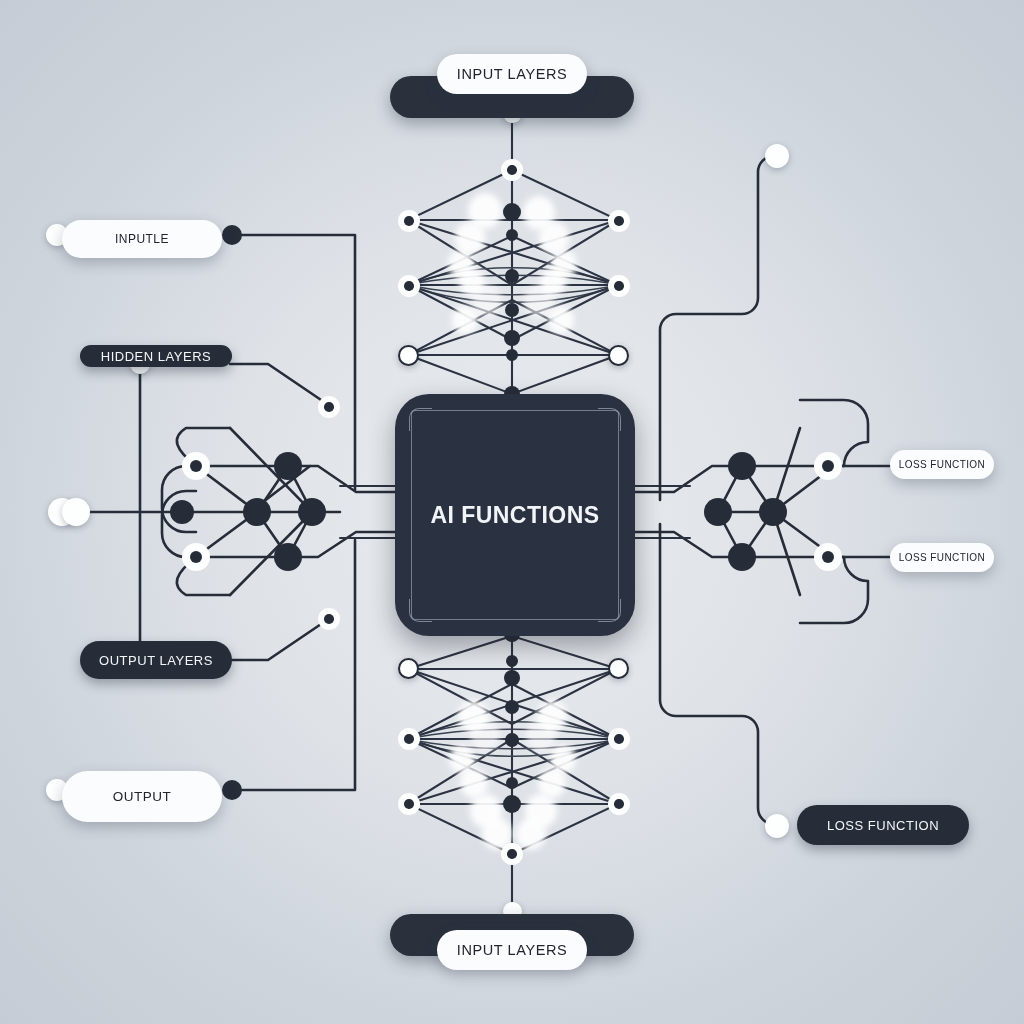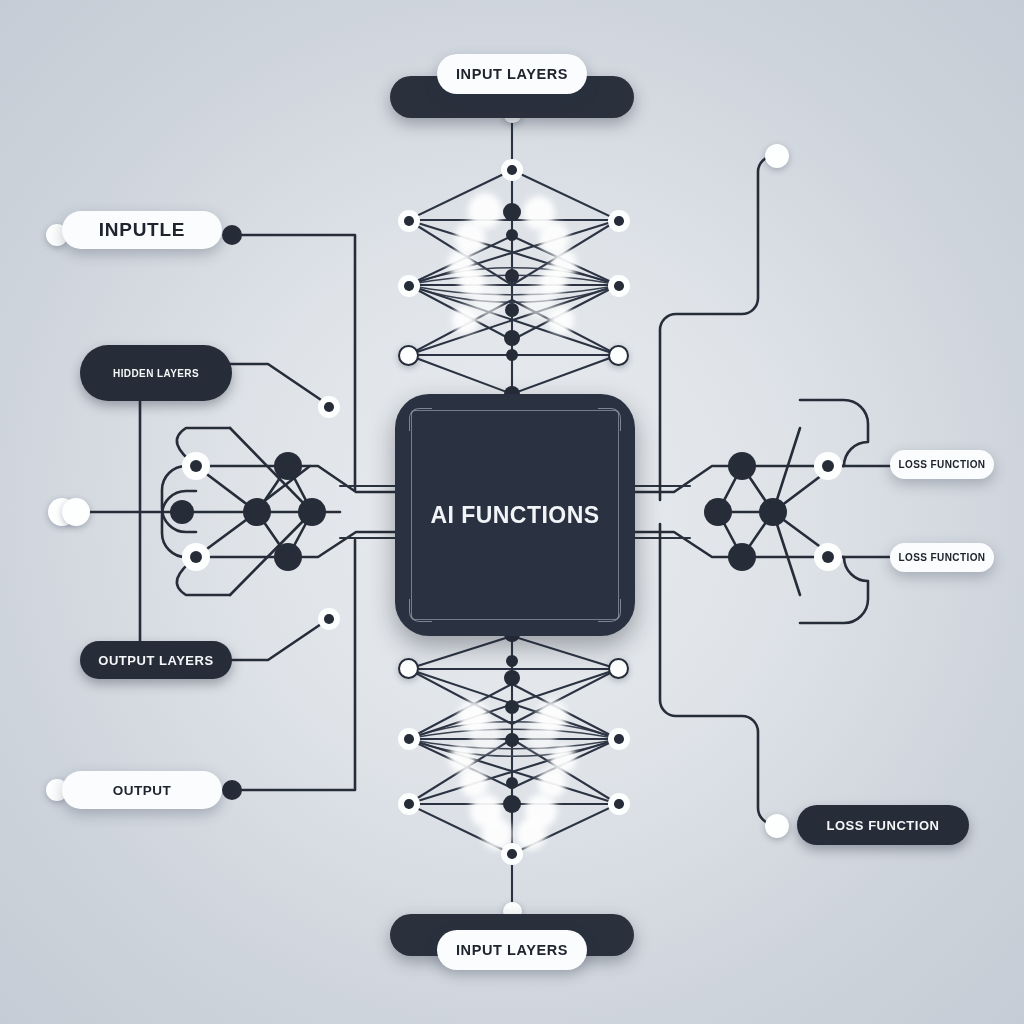--- a/index.html
+++ b/index.html
@@ -16,21 +16,21 @@
     background:
       radial-gradient(circle at 50% 50%, #e9ecef 0%, #dfe3e8 38%, #ced4dc 72%, #c6ccd5 100%);
   }
 
   svg.layer{position:absolute;left:0;top:0;width:1024px;height:1024px;}
 
   
   .pill{
     position:absolute;display:flex;align-items:center;justify-content:center;
     border-radius:999px;box-sizing:border-box;white-space:nowrap;
-    letter-spacing:.04em;font-weight:700;
+    letter-spacing:.04em;font-weight:400;
   }
   .pill.dark{
     background:#262c38;color:#f4f6f8;
     box-shadow:0 5px 12px rgba(30,38,52,.35);
   }
   .pill.light{
     background:#fbfcfd;color:#20242e;
     box-shadow:0 5px 14px rgba(40,50,70,.28);
   }
   .pill.bar{ 
@@ -301,21 +301,21 @@
       <div>AI FUNCTIONS</div>
     </div>
   </div>
 
   <div class="pill bar" style="left:390px;top:76px;width:244px;height:42px;"></div>
   <div class="pill light" style="left:437px;top:54px;width:150px;height:40px;font-size:14.5px;">INPUT LAYERS</div>
 
   <div class="pill bar" style="left:390px;top:914px;width:244px;height:42px;"></div>
   <div class="pill light" style="left:437px;top:930px;width:150px;height:40px;font-size:14.5px;">INPUT LAYERS</div>
 
-  <div class="pill light" style="left:62px;top:211px;width:160px;height:38px;font-size:19px;">INPUTLE</div>
-  <div class="pill dark" style="left:80px;top:345px;width:152px;height:56px;font-size:10px;">HIDDEN LAYERS</div>
+  <div class="pill light" style="left:62px;top:220px;width:160px;height:38px;font-size:12px;">INPUTLE</div>
+  <div class="pill dark" style="left:80px;top:345px;width:152px;height:22px;font-size:13px;">HIDDEN LAYERS</div>
   <div class="pill dark" style="left:80px;top:641px;width:152px;height:38px;font-size:13px;">OUTPUT LAYERS</div>
-  <div class="pill light" style="left:62px;top:771px;width:160px;height:38px;font-size:13.5px;">OUTPUT</div>
+  <div class="pill light" style="left:62px;top:771px;width:160px;height:51px;font-size:13.5px;">OUTPUT</div>
 
   <div class="pill light" style="left:890px;top:450px;width:104px;height:29px;font-size:10px;">LOSS FUNCTION</div>
   <div class="pill light" style="left:890px;top:543px;width:104px;height:29px;font-size:10px;">LOSS FUNCTION</div>
   <div class="pill dark" style="left:797px;top:805px;width:172px;height:40px;font-size:13px;">LOSS FUNCTION</div>
 </div>
 
 </body></html>

